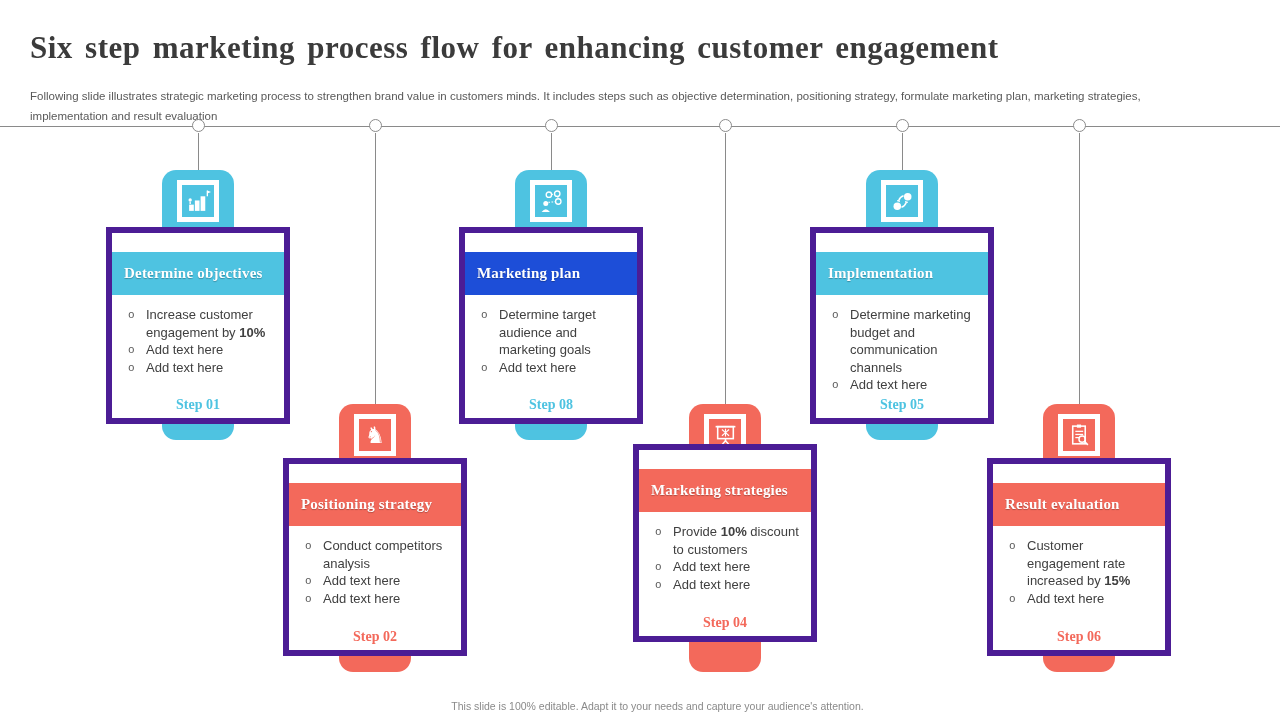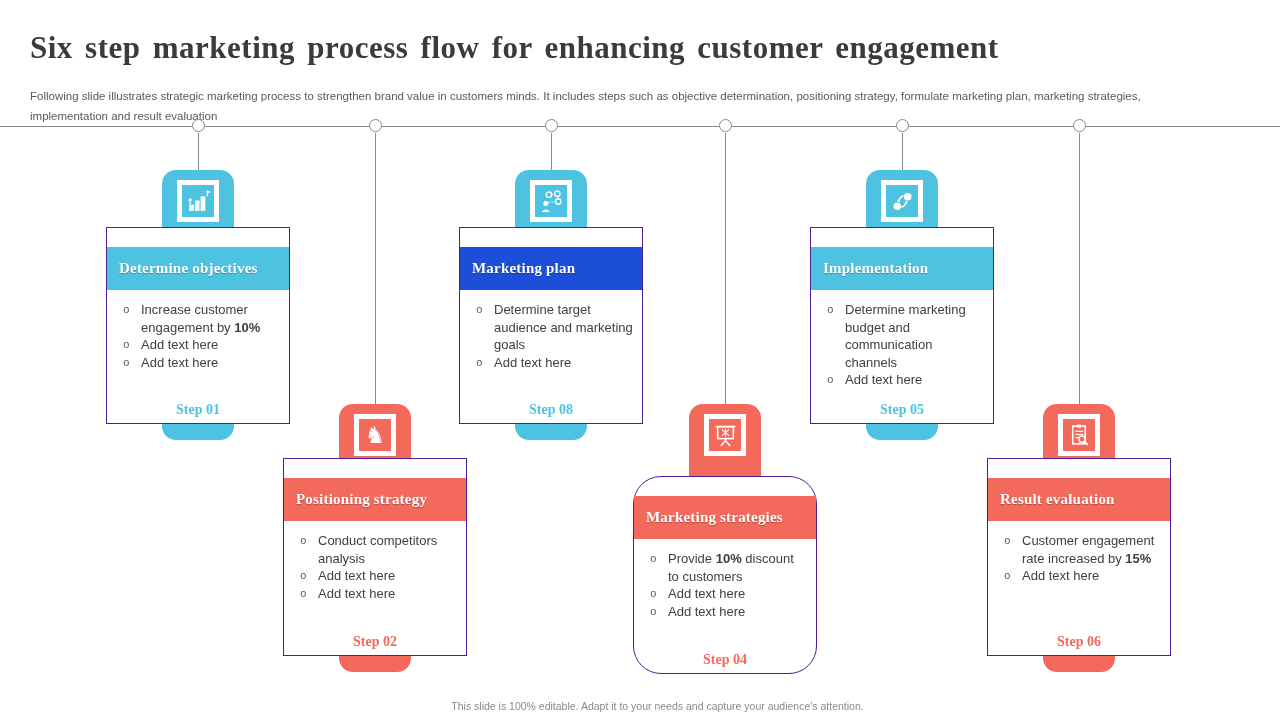--- a/index.html
+++ b/index.html
@@ -26,21 +26,21 @@
   .iconframe{
     position:absolute;width:42px;height:42px;box-sizing:border-box;
     border:5px solid #ffffff;z-index:4;display:flex;align-items:center;justify-content:center;
   }
   .iconframe svg{display:block;}
   .iconframe .glyph{
     font-family:"DejaVu Sans",sans-serif;color:#ffffff;font-size:23px;line-height:1;
   }
   .card{
     position:absolute;width:184px;background:#ffffff;
-    border:1px solid #4c1d95;box-sizing:border-box;z-index:5;
+    border:6px solid #4c1d95;box-sizing:border-box;z-index:5;
   }
   .card-band{
     margin-top:19px;height:43px;display:flex;align-items:center;
   }
   .card-band span{
     font-family:"Liberation Serif",serif;font-weight:bold;font-size:15px;
     color:#ffffff;padding-left:12px;text-shadow:0 1px 1px rgba(0,0,0,.28);
     letter-spacing:.2px;
   }
   .card ul{
@@ -156,21 +156,21 @@
             <g stroke="#fff" stroke-width="1.1">
               <line x1="12" y1="9.2" x2="8.6" y2="6.2"></line>
               <line x1="12" y1="9.2" x2="15.4" y2="6.2"></line>
               <line x1="12" y1="9.2" x2="8.6" y2="12.2"></line>
               <line x1="12" y1="9.2" x2="15.4" y2="12.2"></line>
               <line x1="12" y1="9.2" x2="12" y2="5.5"></line>
               <line x1="12" y1="9.2" x2="12" y2="13"></line>
             </g>
           </svg>
         </div>
-        <div class="card" style="left: 633px; top: 476px; height: 198px; border-radius: 28px;">
+        <div class="card" style="left: 633px; top: 444px; height: 198px;">
           <div class="card-band" style="background: rgb(243, 105, 91);">
             <span>Marketing strategies</span>
           </div>
           <ul>
             <li><span>Provide </span><b>10%</b><span> discount to customers</span></li>
             <li><span>Add text here</span></li>
             <li><span>Add text here</span></li>
           </ul>
           <div class="step-label" style="color: rgb(243, 105, 91);">Step 04</div>
         </div>

